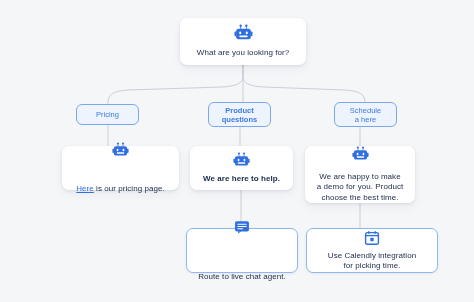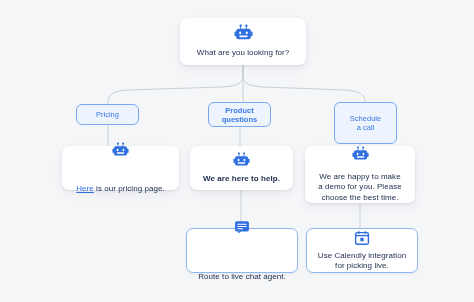--- a/index.html
+++ b/index.html
@@ -89,21 +89,21 @@
     left: 208px;
     top: 102px;
     width: 63px;
     height: 25px;
     font-weight: bold;
   }
   #node-opt-schedule {
     left: 334px;
     top: 102px;
     width: 63px;
-    height: 42px;
+    height: 25px;
   }
 
   
   #node-ans-pricing {
     left: 62px;
     top: 146px;
     width: 117px;
     height: 44px;
     gap: 20px;
   }
@@ -135,21 +135,21 @@
   #node-act-chat {
     left: 186px;
     top: 228px;
     width: 112px;
     height: 45px;
     gap: 32px;
   }
   #node-act-calendly {
     left: 306px;
     top: 228px;
-    width: 112px;
+    width: 132px;
     height: 45px;
   }
   .action .icon-wrap { margin-bottom: 5px; }
 
   .link-here {
     color: #2f6fe0;
     text-decoration: underline;
   }
 </style>
 </head>
@@ -204,21 +204,21 @@
   <div class="node pill" id="node-opt-product">
     <span>
       <span>Product</span><br>
       <span>questions</span>
     </span>
   </div>
 
   <div class="node pill" id="node-opt-schedule">
     <span>
       <span>Schedule</span><br>
-      <span>a call</span>
+      <span>a here</span>
     </span>
   </div>
 
   <div class="node card" id="node-ans-pricing">
     <span class="icon-wrap">
       <svg width="17" height="17" viewBox="0 0 24 24" xmlns="http://www.w3.org/2000/svg">
         <g fill="#2f6fe0">
           <circle cx="8.4" cy="2.2" r="1.5"></circle>
           <circle cx="15.6" cy="2.2" r="1.5"></circle>
           <rect x="7.9" y="3.2" width="1.1" height="3.1"></rect>
@@ -273,21 +273,21 @@
         </g>
         <g fill="#ffffff">
           <rect x="6.6" y="9.6" width="2.5" height="3.3" rx="1.2"></rect>
           <rect x="14.9" y="9.6" width="2.5" height="3.3" rx="1.2"></rect>
           <path d="M7.6 14.6h8.8c.6 0 1 .45 1 1s-.4 1-1 1H7.6c-.6 0-1-.45-1-1s.4-1 1-1z"></path>
         </g>
       </svg>
     </span>
     <div class="card-text">
       <span>We are happy to make</span><br>
-      <span>a demo for you. Please</span><br>
+      <span>a demo for you. Product</span><br>
       <span>choose the best time.</span>
     </div>
   </div>
 
   <div class="node action" id="node-act-chat">
     <span class="icon-wrap">
       <svg width="16" height="16" viewBox="0 0 24 24" xmlns="http://www.w3.org/2000/svg">
         <rect x="1.6" y="3.2" width="20.8" height="15.4" rx="2.6" fill="#2f6fe0"></rect>
         <path d="M6.2 18.3h5.0l-5.0 3.6z" fill="#2f6fe0"></path>
         <g fill="#ffffff">
@@ -305,17 +305,17 @@
       <svg width="16" height="16" viewBox="0 0 24 24" xmlns="http://www.w3.org/2000/svg">
         <rect x="2.4" y="4.0" width="19.2" height="17.4" rx="2.4" fill="#ffffff" stroke="#2f6fe0" stroke-width="2.1"></rect>
         <path d="M2.4 8.4h19.2" stroke="#2f6fe0" stroke-width="2.1"></path>
         <rect x="6.2" y="1.6" width="2.1" height="4.4" rx="1" fill="#2f6fe0"></rect>
         <rect x="15.7" y="1.6" width="2.1" height="4.4" rx="1" fill="#2f6fe0"></rect>
         <rect x="9.5" y="11.8" width="5.0" height="5.0" rx="0.7" fill="#2f6fe0"></rect>
       </svg>
     </span>
     <div class="card-text">
       <span>Use Calendly integration</span><br>
-      <span>for picking live.</span>
+      <span>for picking time.</span>
     </div>
   </div>
 
 </div>
 
 </body></html>

